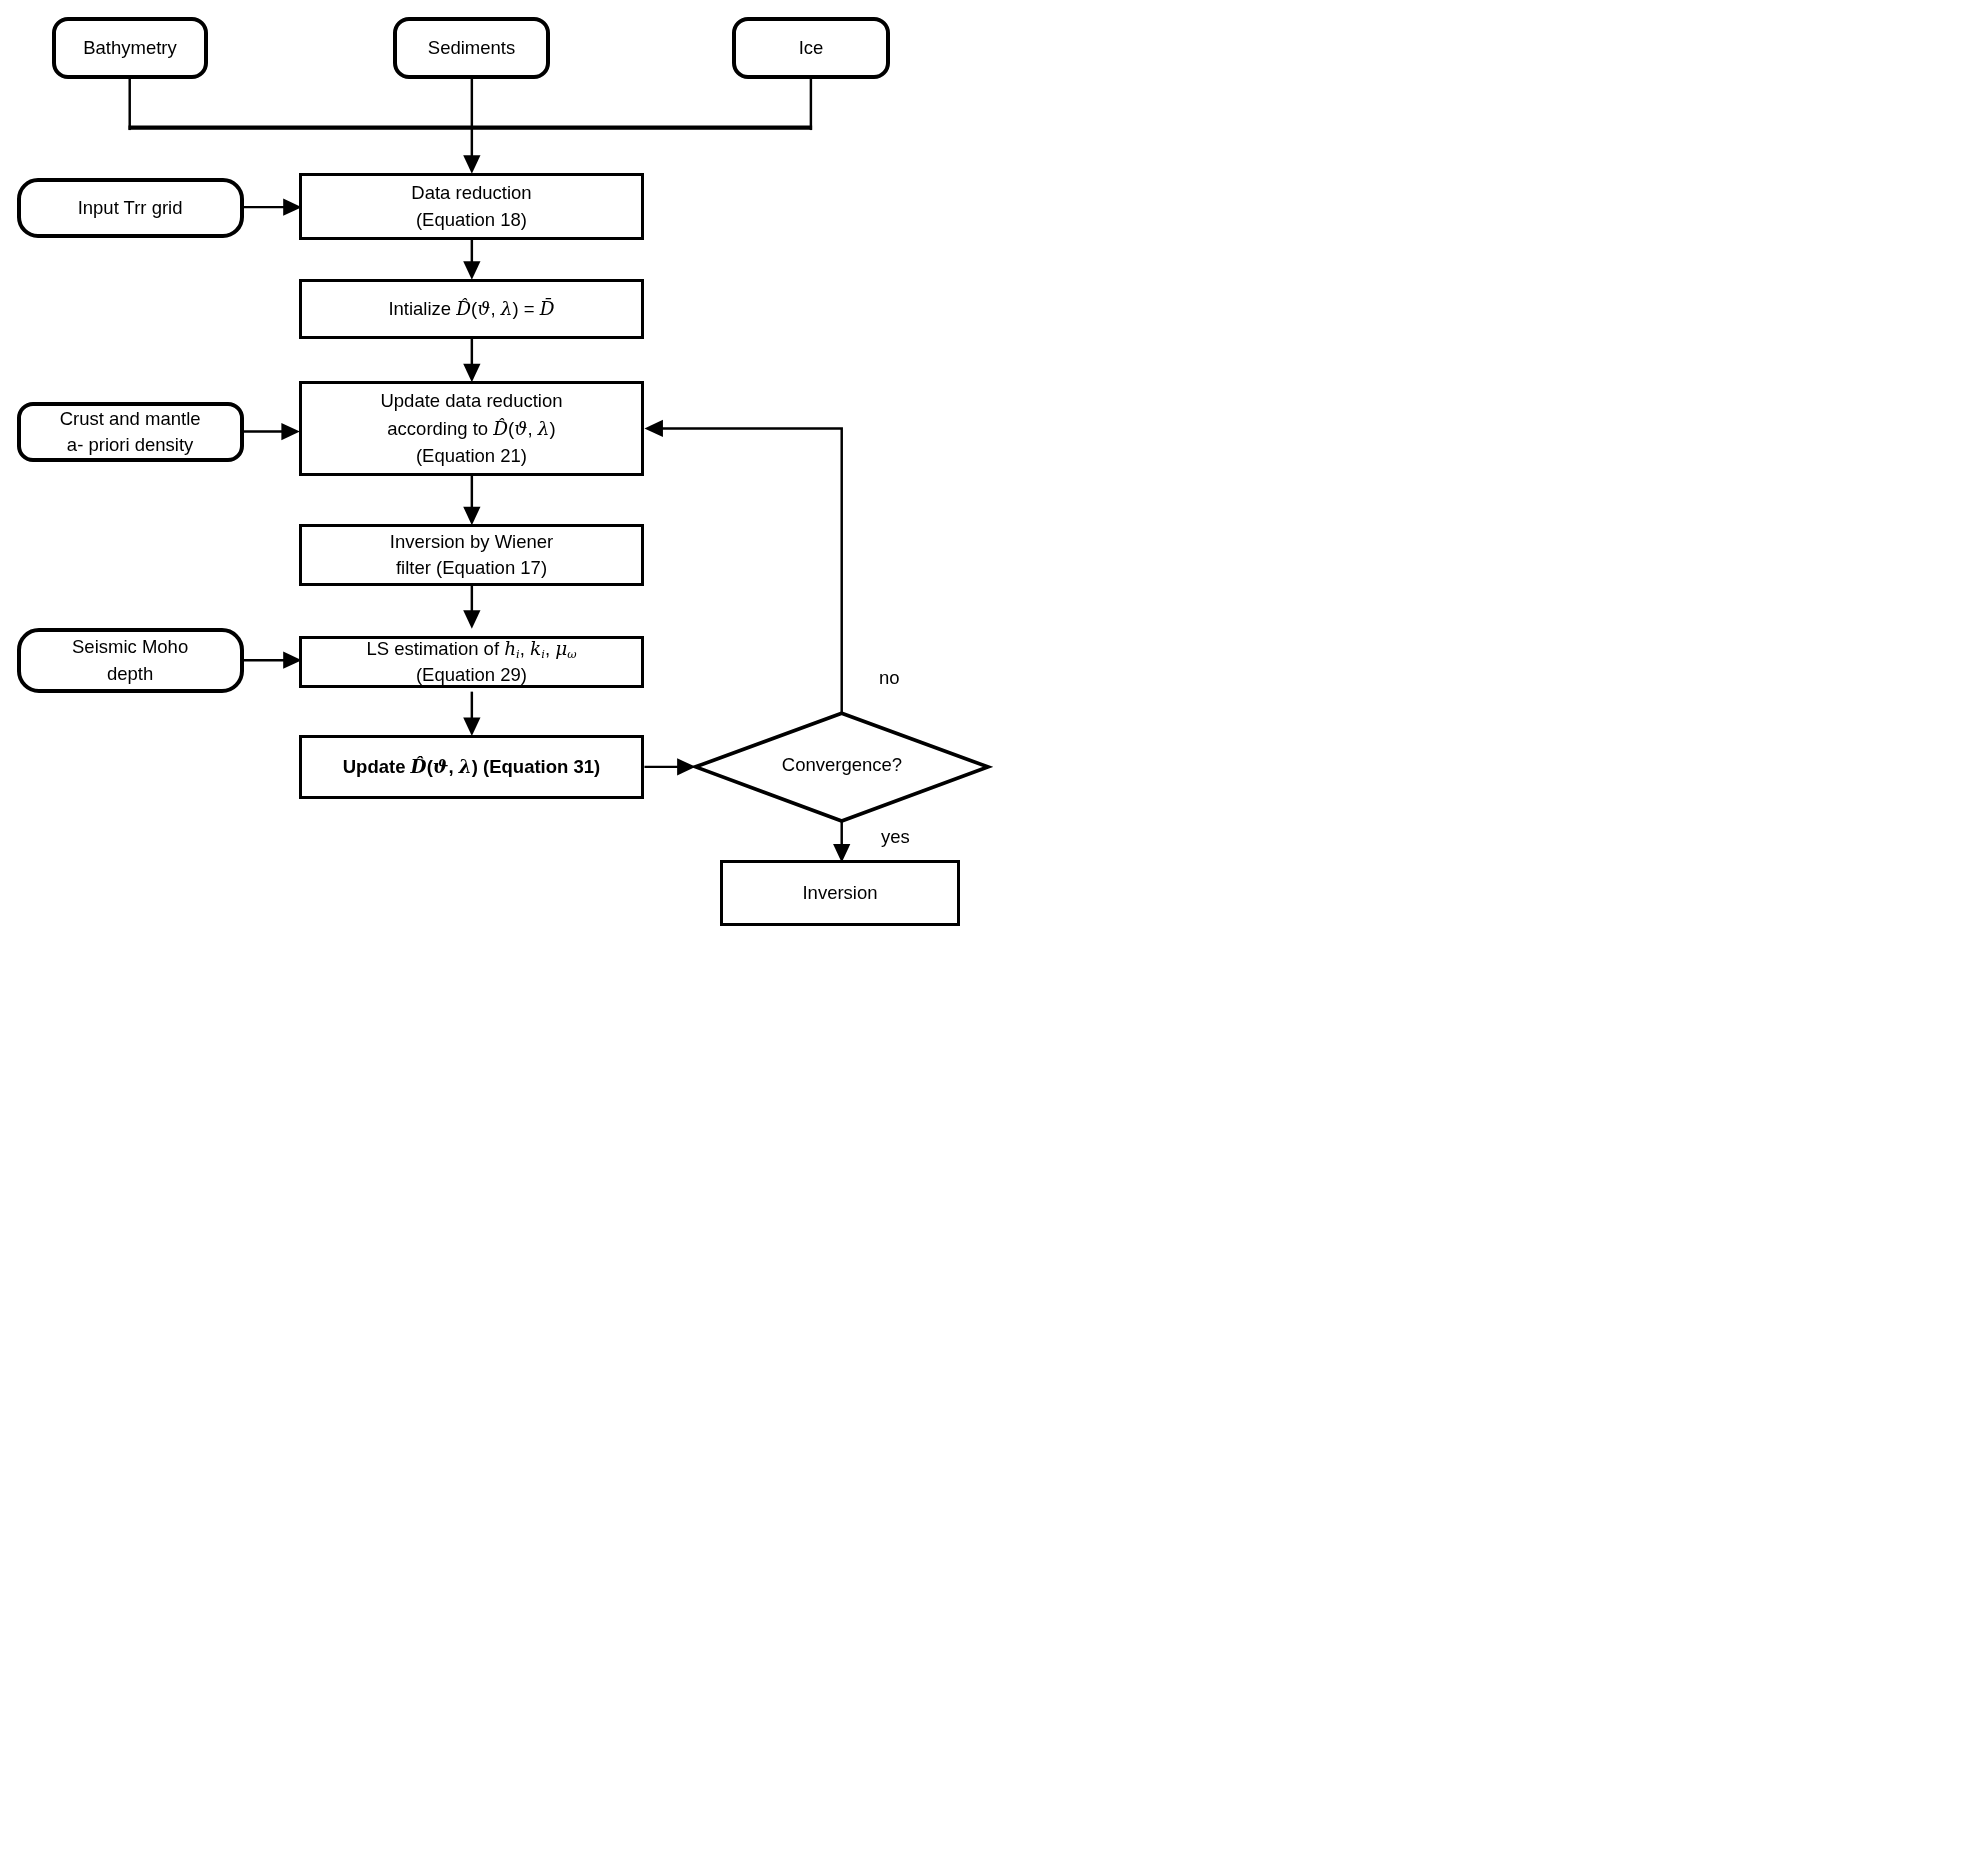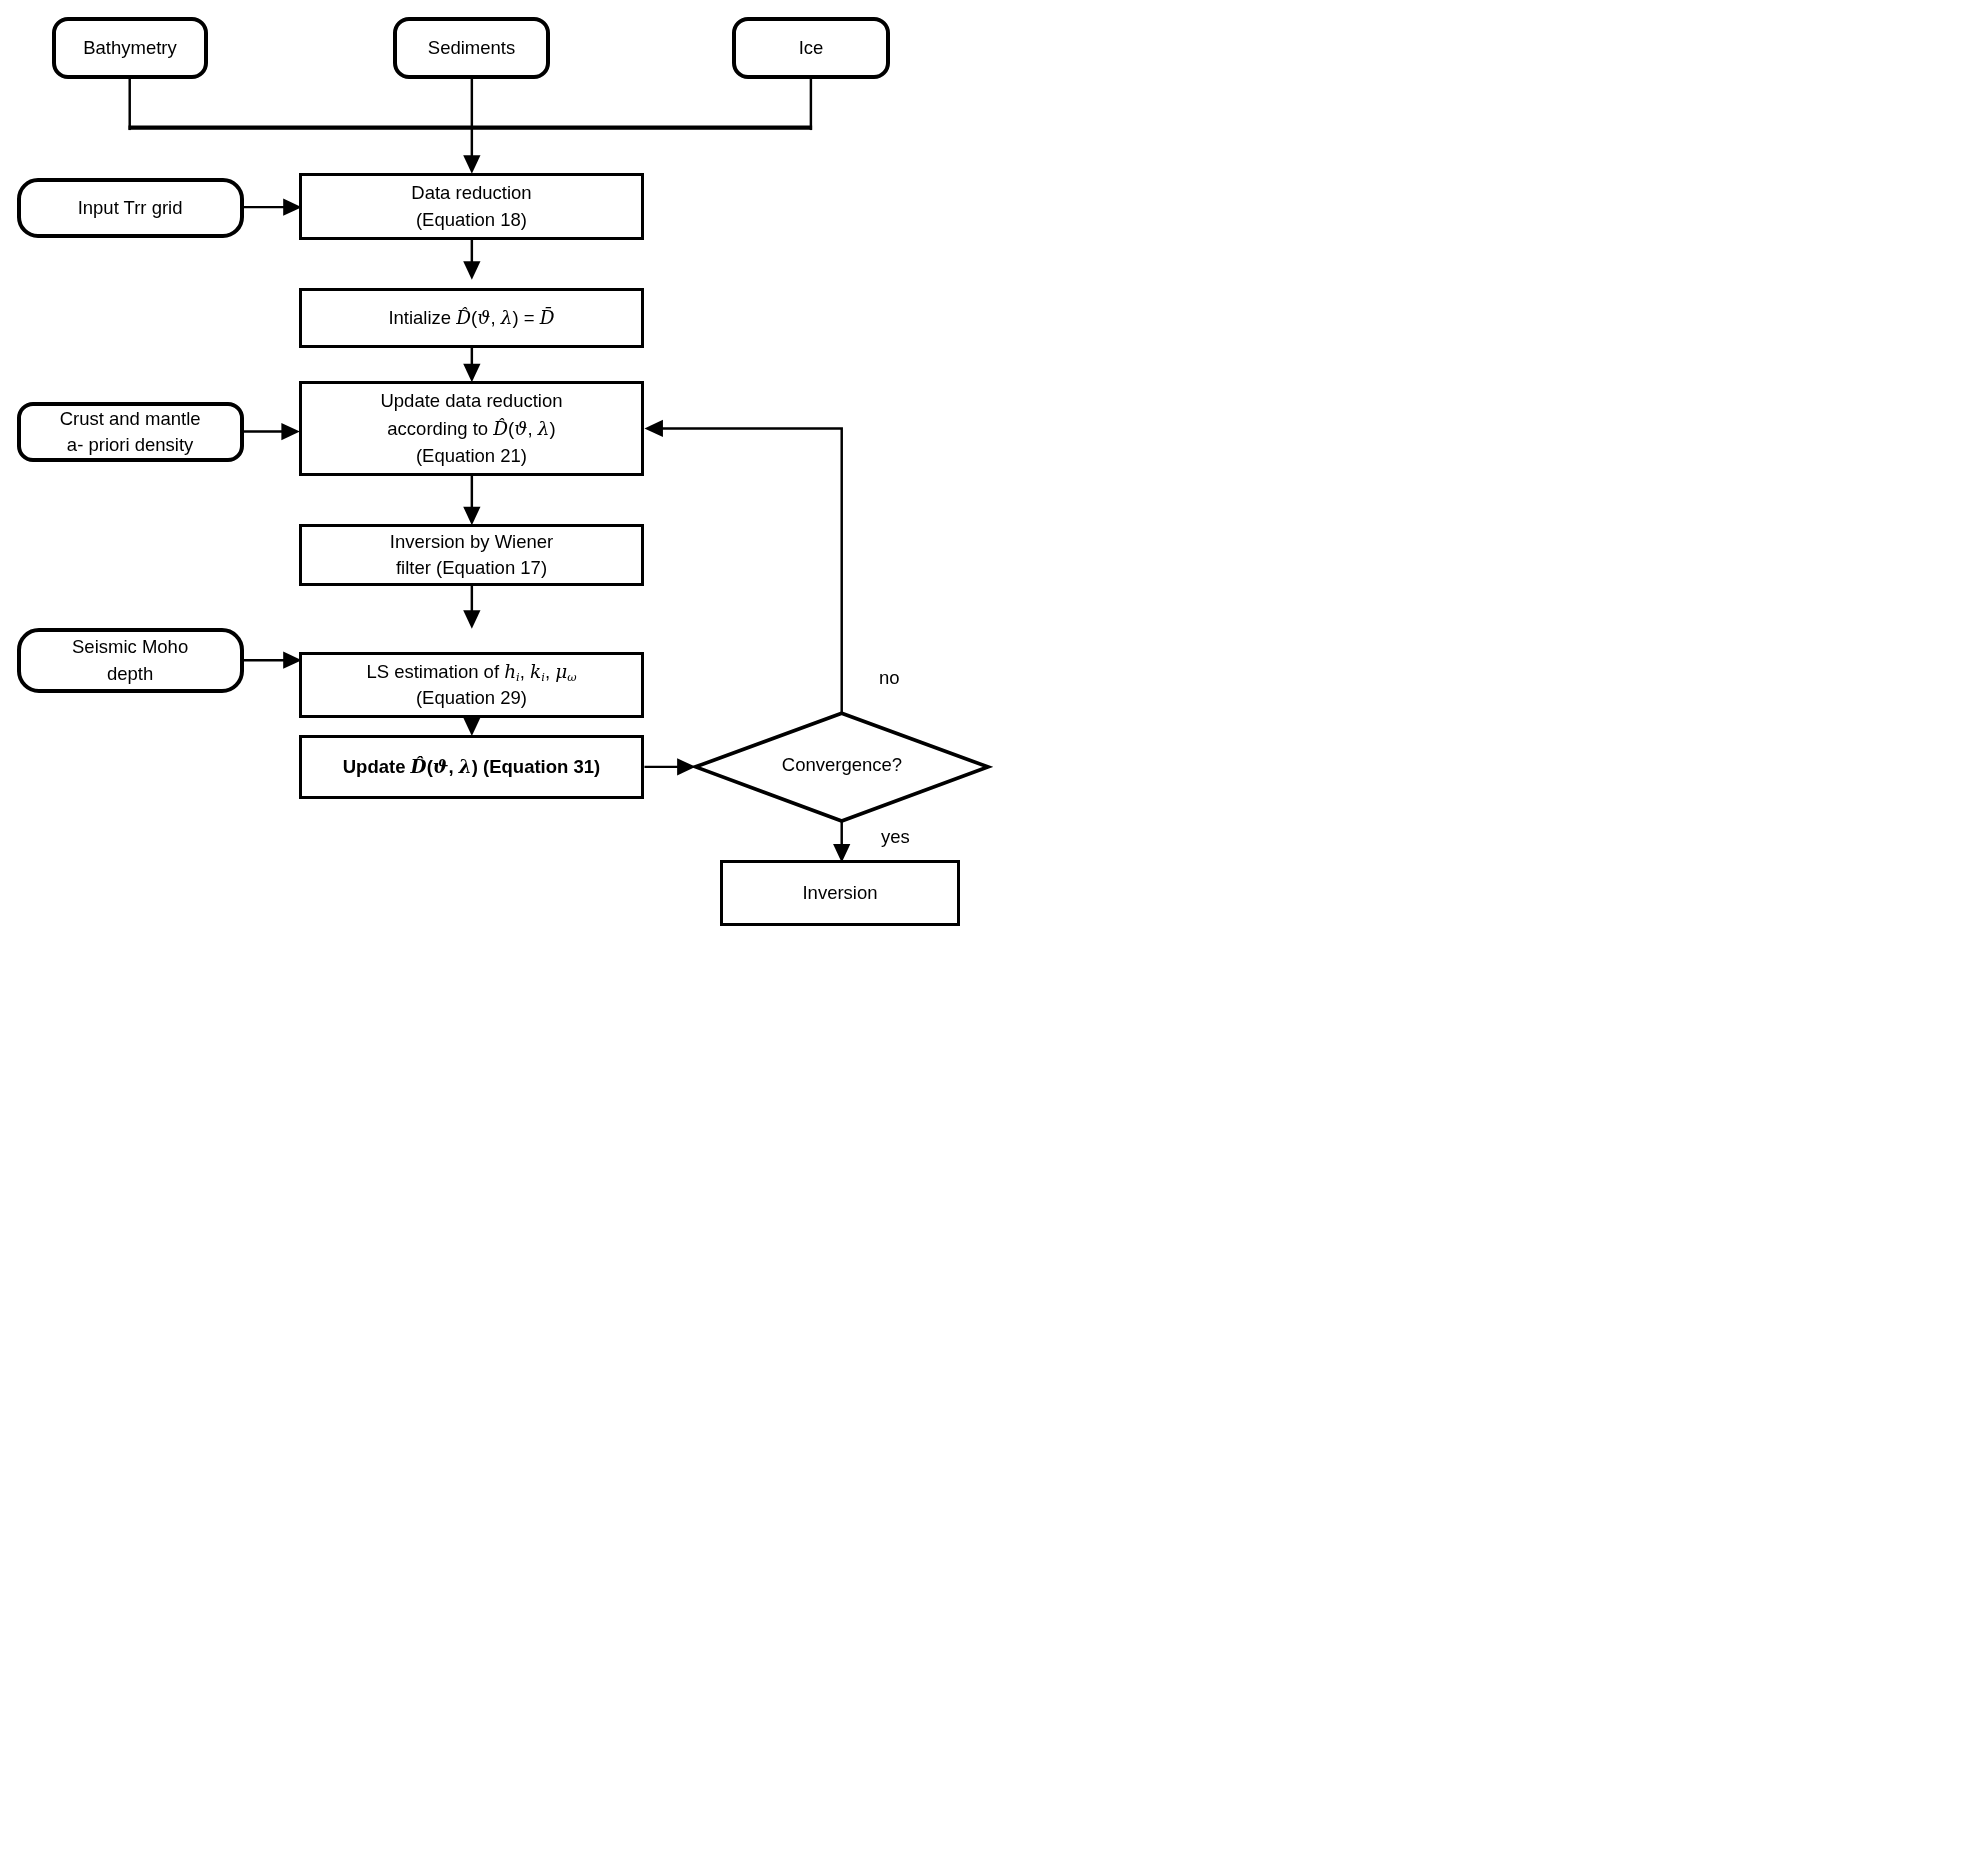--- a/index.html
+++ b/index.html
@@ -103,36 +103,36 @@
   <div class="box rounded" style="left:16.6px;top:628px;width:227px;height:65px;border-radius:22px;">
     <div>Seismic Moho</div>
     <div>depth</div>
   </div>
 
   <div class="box" style="left:299px;top:173px;width:345px;height:67px;">
     <div>Data reduction</div>
     <div>(Equation 18)</div>
   </div>
 
-  <div class="box" style="left:299px;top:279px;width:345px;height:60px;margin-top:9px;">
+  <div class="box" style="left:299px;top:279px;width:345px;height:60px;">
     <div>Intialize <span class="m">D̂</span>(<span class="m">ϑ</span>, <span class="m">λ</span>) = <span class="m">D̄</span></div>
   </div>
 
   <div class="box" style="left:299px;top:381px;width:345px;height:95px;line-height:1.5;">
     <div>Update data reduction</div>
     <div>according to <span class="m">D̂</span>(<span class="m">ϑ</span>, <span class="m">λ</span>)</div>
     <div>(Equation 21)</div>
   </div>
 
   <div class="box" style="left:299px;top:524px;width:345px;height:62px;">
     <div>Inversion by Wiener</div>
     <div>filter (Equation 17)</div>
   </div>
 
-  <div class="box" style="left:299px;top:652px;width:345px;height:66px;">
+  <div class="box" style="left:299px;top:636px;width:345px;height:52px;">
     <div>LS estimation of <span class="m">h</span><sub>i</sub>, <span class="m">k</span><sub>i</sub>, <span class="m">μ</span><sub>ω</sub></div>
     <div>(Equation 29)</div>
   </div>
 
   <div class="box" style="left:299px;top:735px;width:345px;height:64px;font-weight:bold;">
     <div>Update <span class="m">D̂</span>(<span class="m">ϑ</span>, <span class="m">λ</span>) (Equation 31)</div>
   </div>
 
   <div class="diamond-label">Convergence?</div>
   <div class="floatlabel" style="left:855px;top:669px;">no</div>

